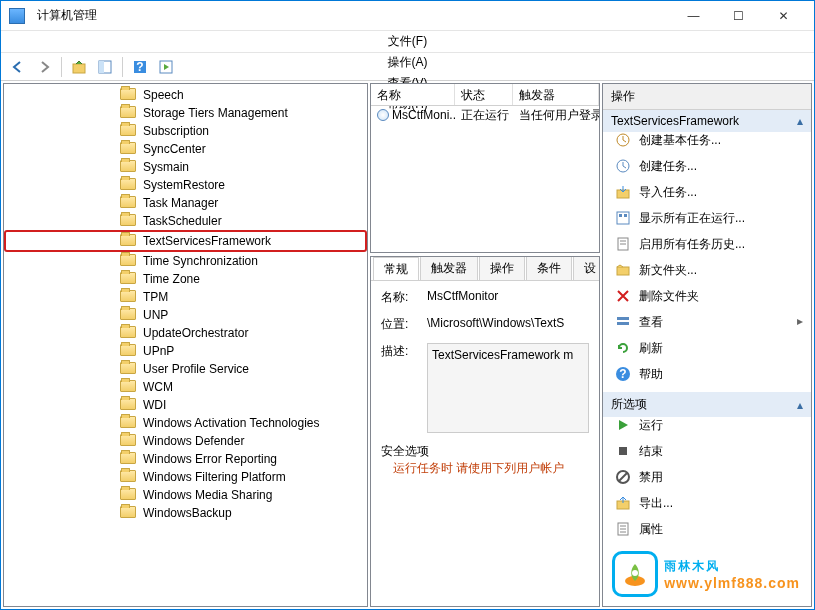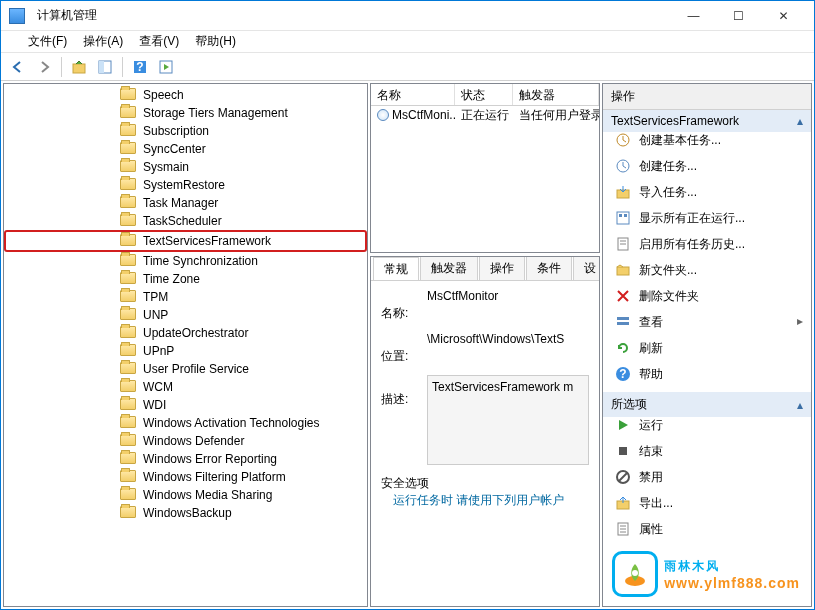--- a/index.html
+++ b/index.html
@@ -6,21 +6,21 @@
 body { background: #fff; width: 815px; height: 610px; border: 1px solid #0078d7; overflow: hidden; position: relative; }
 
 
 .titlebar { height: 30px; display: flex; align-items: center; padding: 0 8px; border-bottom: 1px solid #e5e5e5; gap: 6px; }
 .titlebar .app-icon { width: 16px; height: 16px; margin-right: 6px; background: linear-gradient(#6bb6ff,#3a8de0); border: 1px solid #2a6db0; }
 .titlebar .title { flex: 1; color: #000; }
 .titlebar .winbtns { display: flex; }
 .titlebar .winbtn { width: 45px; height: 28px; display: flex; align-items: center; justify-content: center; color: #333; }
 
 
-.menubar { height: 22px; display: flex; align-items: center; padding: 0 19px; border-bottom: 1px solid #e5e5e5; }
+.menubar { height: 22px; display: flex; align-items: center; padding: 0 5px; border-bottom: 1px solid #e5e5e5; flex-direction: column; }
 .menubar .menu { padding: 2px 8px; }
 
 
 .toolbar { height: 28px; display: flex; align-items: center; padding: 0 6px; gap: 4px; border-bottom: 1px solid #d0d0d0; }
 .toolbar .tbtn { width: 22px; height: 22px; display: flex; align-items: center; justify-content: center; border: 1px solid transparent; }
 .toolbar .sep { width: 1px; height: 20px; background: #d0d0d0; margin: 0 2px; }
 
 
 .main { display: flex; height: calc(100% - 80px); }
 
@@ -44,25 +44,25 @@
 .list-row { display: flex; height: 18px; align-items: center; }
 .list-row .cell { padding: 1px 6px; white-space: nowrap; overflow: hidden; }
 .clock-icon { display: inline-block; width: 12px; height: 12px; border: 1px solid #5a8ac0; border-radius: 50%; margin-right: 3px; background: radial-gradient(#fff,#cbe2f7); position: relative; flex-shrink: 0; }
 
 .details-panel { border: 1px solid #828790; flex: 1; display: flex; flex-direction: column; }
 .tabs { display: flex; height: 24px; border-bottom: 1px solid #d0d0d0; padding: 2px 2px 0 2px; align-items: flex-end; overflow: hidden; }
 .tab { padding: 3px 10px; border: 1px solid #d0d0d0; border-bottom: none; margin-right: 1px; background: #f5f5f5; white-space: nowrap; }
 .tab.active { background: #fff; position: relative; top: 1px; }
 .details-body { padding: 8px 10px; flex: 1; }
 .field { display: flex; margin-bottom: 10px; }
-.field .lbl { width: 46px; margin-top: 16px; }
+.field .lbl { width: 46px; }
 .field .val { flex: 1; border: none; background: transparent; font-family: inherit; overflow: hidden; white-space: nowrap; }
 .field textarea.val { border: 1px solid #ccc; background: #f5f5f5; height: 90px; padding: 4px; resize: none; }
 .sec-opts { margin-top: 4px; }
-.hint { color: #0369a1; padding-left: 12px; white-space: nowrap; overflow: hidden; }
+.hint { color: #c2410c; padding-left: 12px; white-space: nowrap; overflow: hidden; }
 
 
 .actions-panel { flex: 1; border: 1px solid #828790; margin: 2px 2px 2px 1px; display: flex; flex-direction: column; }
 .actions-header { background: #f0f0f0; border-bottom: 1px solid #d0d0d0; padding: 4px 8px; }
 .actions-body { flex: 1; overflow-y: scroll; }
 .section-hdr { background: #e3ecf7; padding: 4px 8px; display: flex; align-items: center; justify-content: space-between; }
 .section-hdr .chev { color: #3a6ea5; }
 .action-item { display: flex; align-items: flex-start; height: 26px; padding: 0 8px 0 12px; gap: 8px; }
 .action-item .aicon { width: 16px; height: 16px; display: flex; align-items: center; justify-content: center; flex-shrink: 0; }
 .action-item .more { margin-left: auto; color: #666; }

